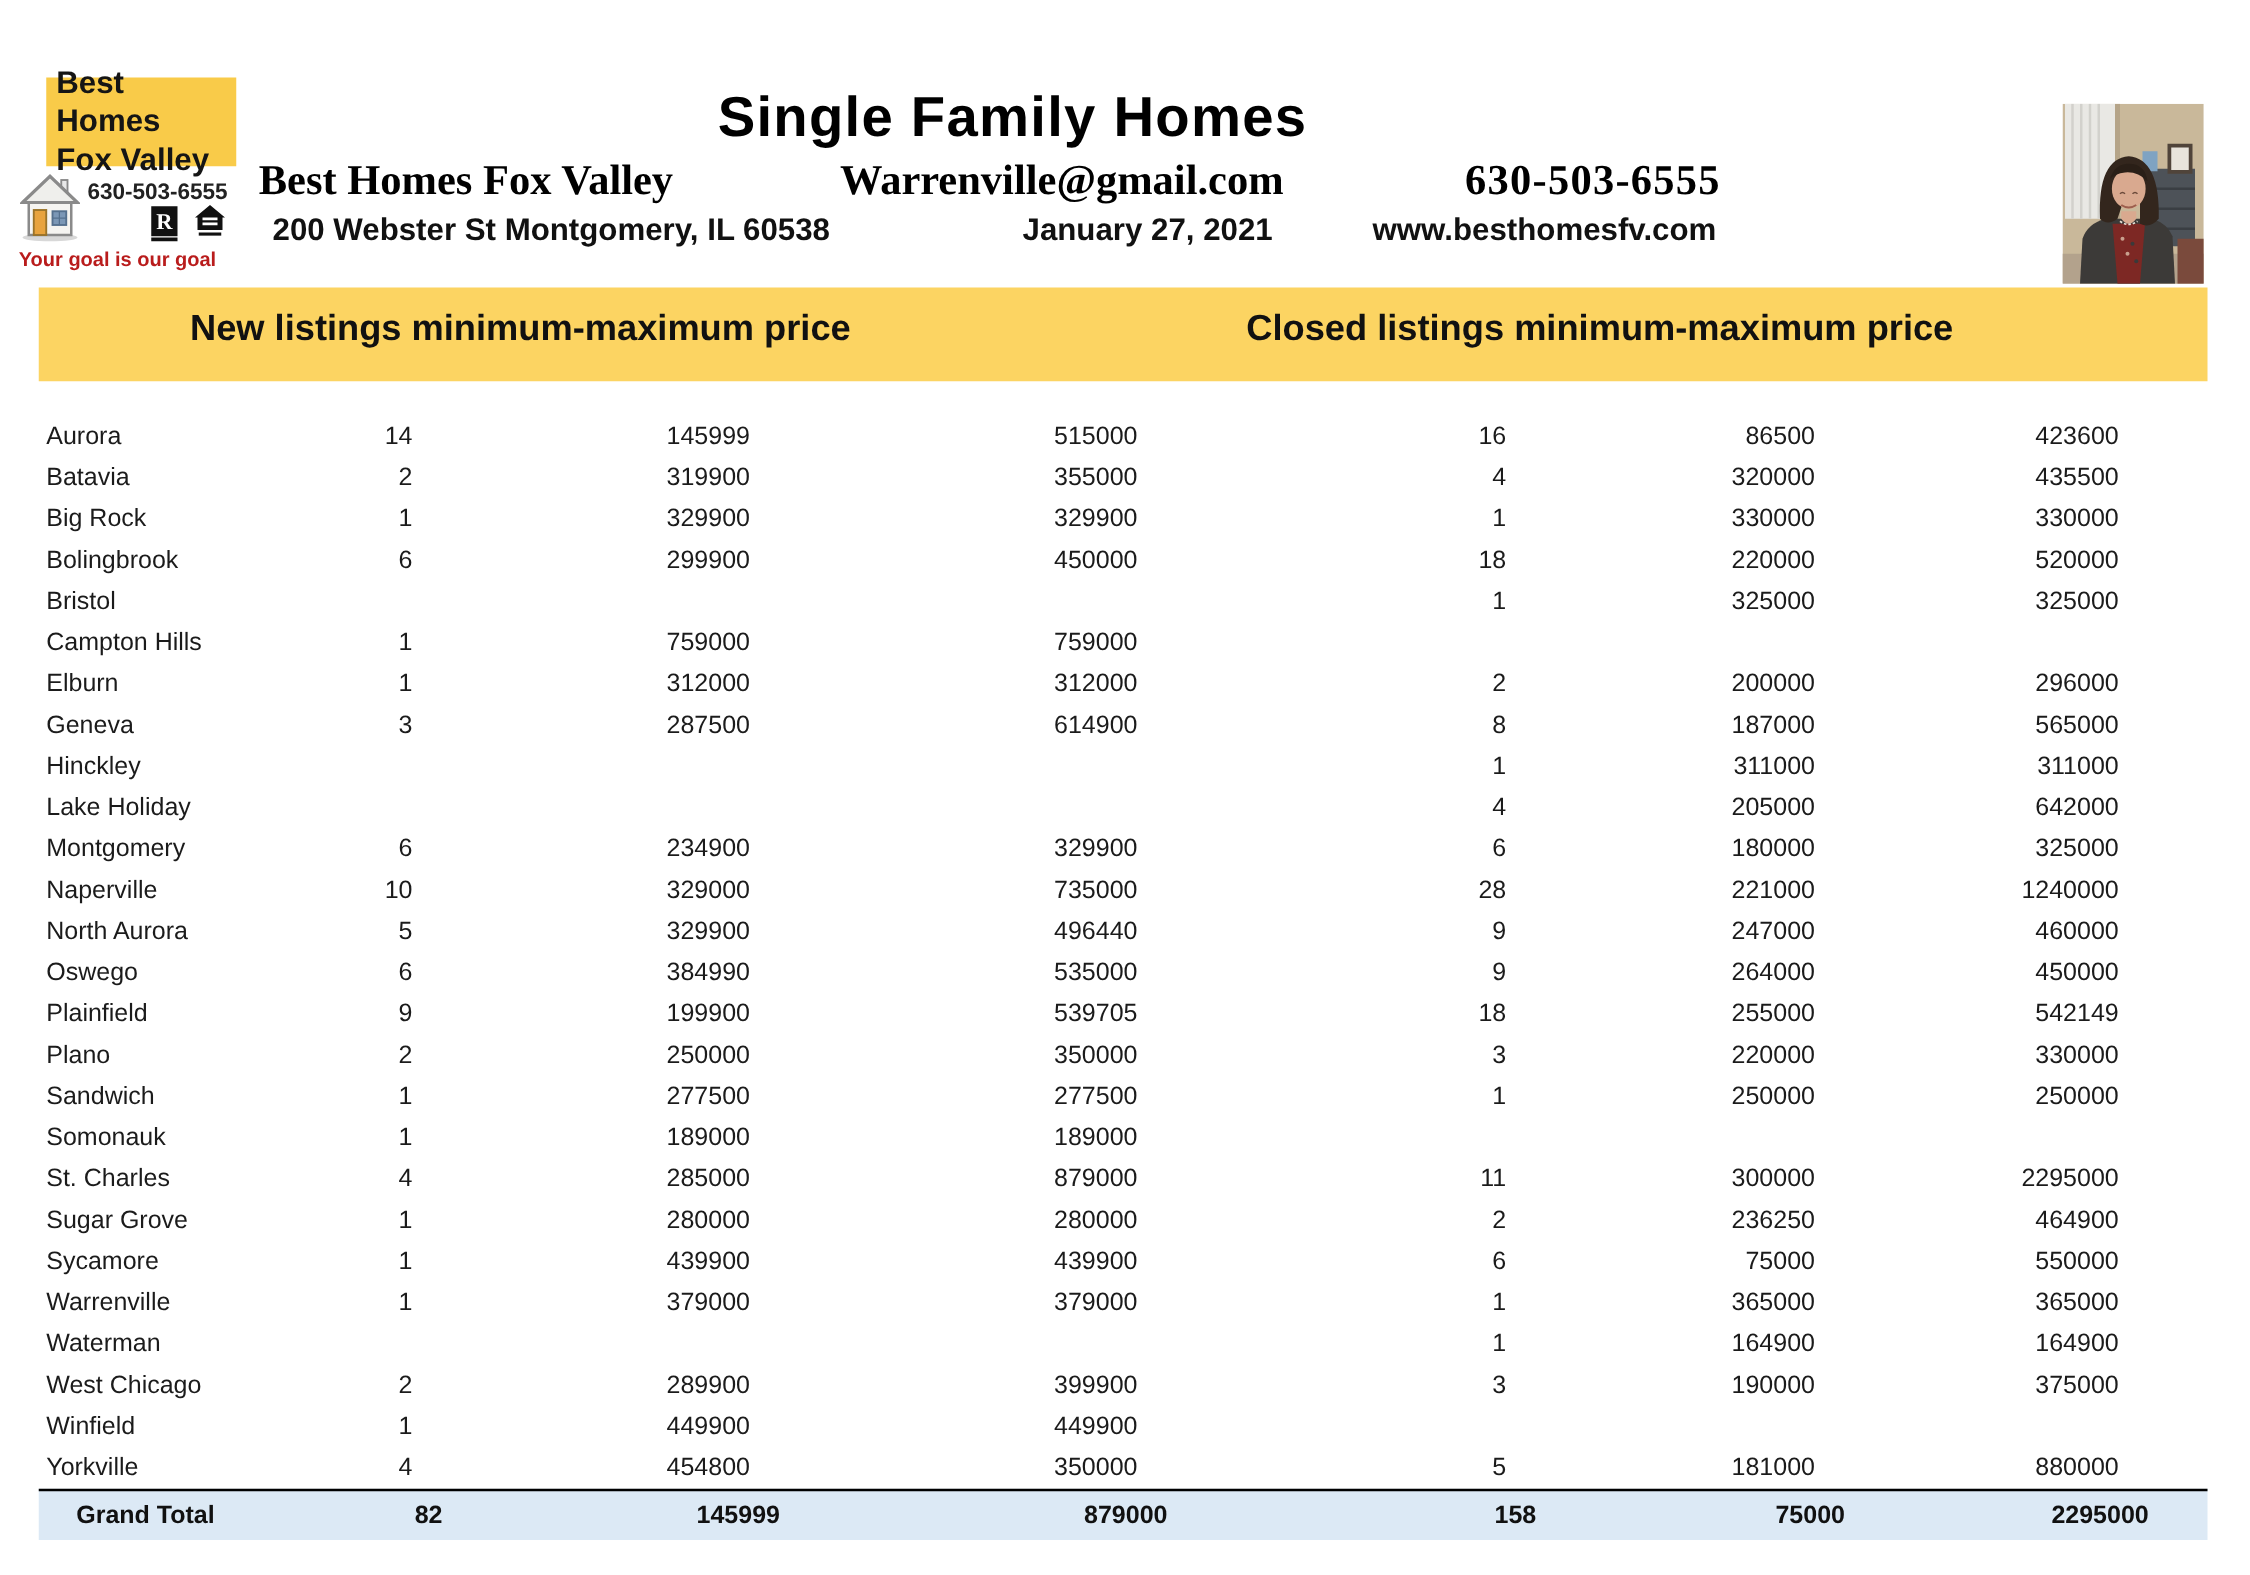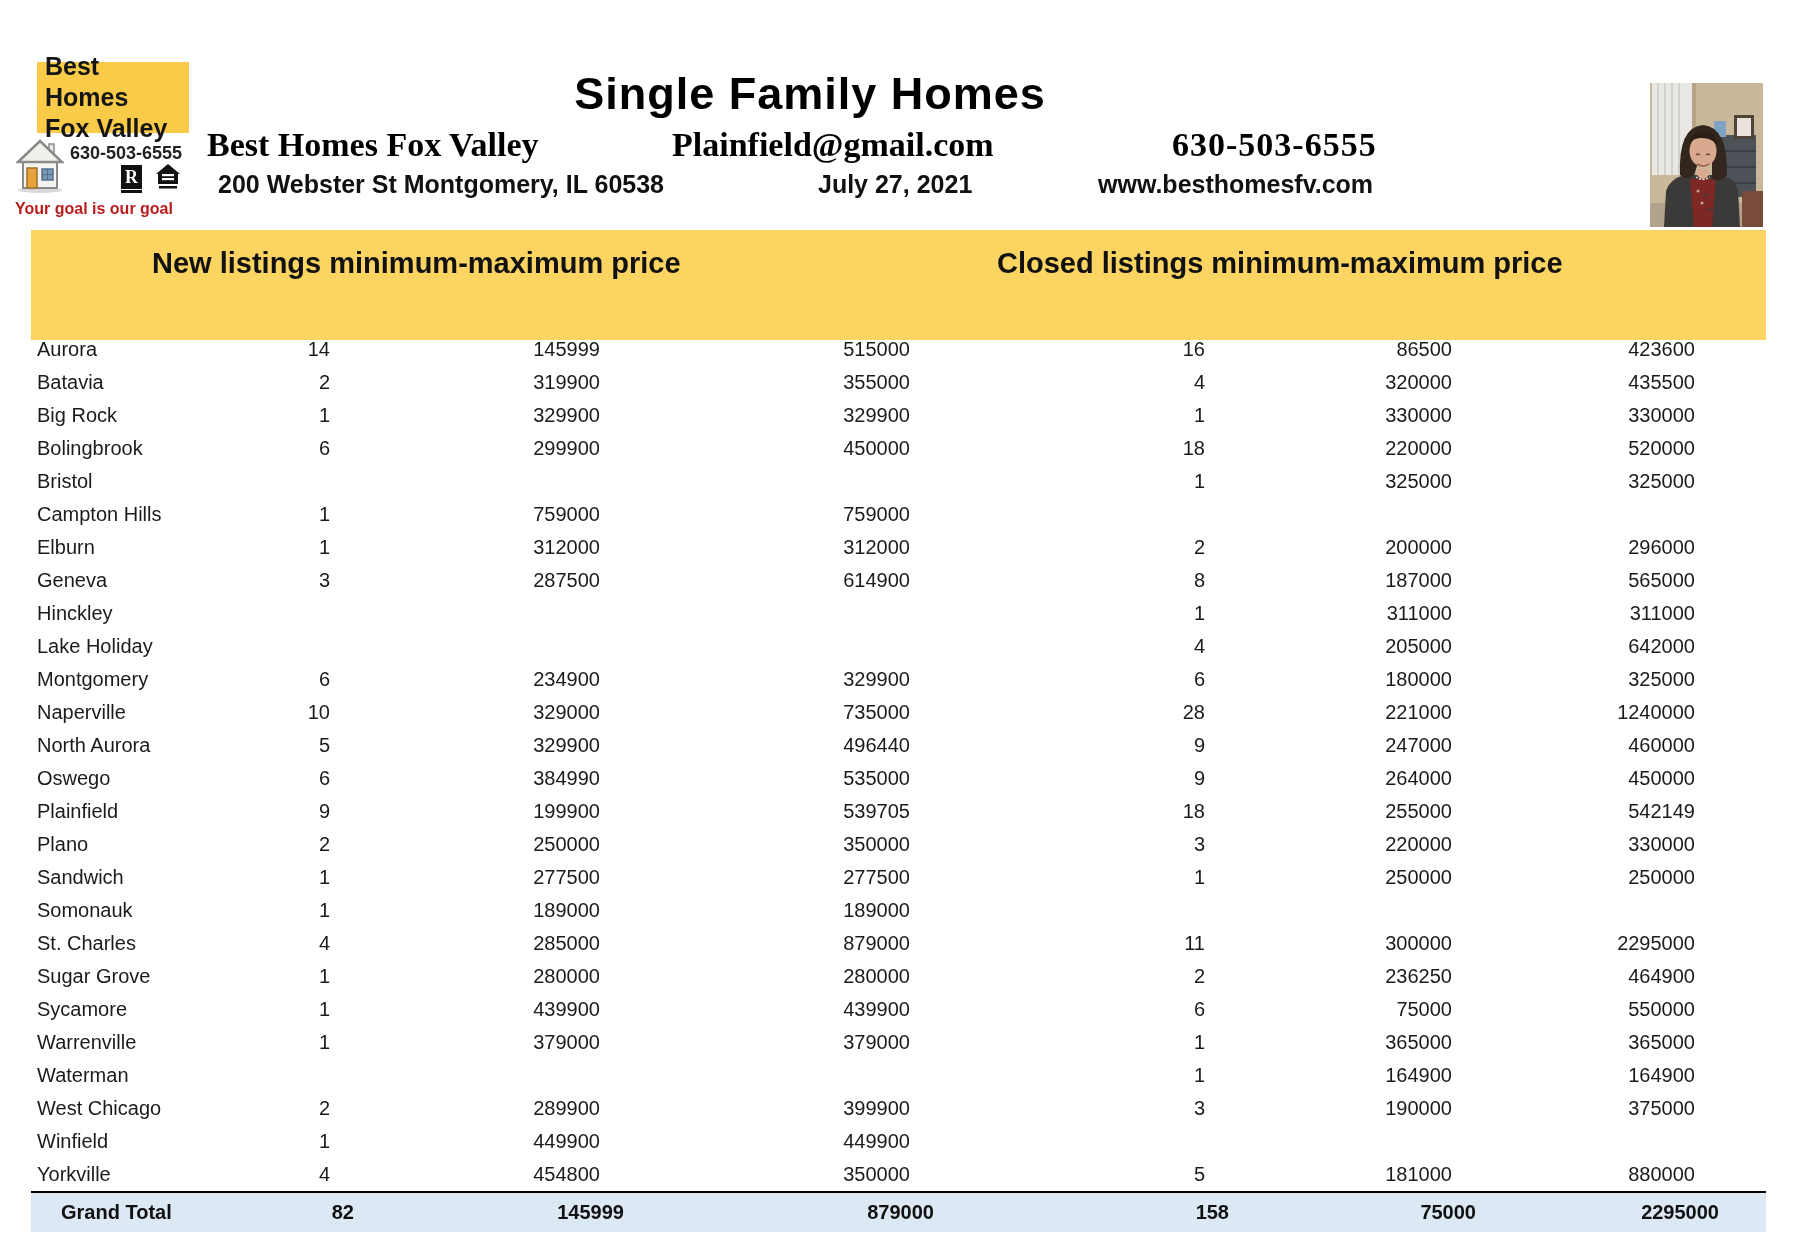--- a/index.html
+++ b/index.html
@@ -45,21 +45,21 @@
 
   .addr-line{position:absolute;left:0;top:170px;width:1800px;height:30px;
     font-size:25px;font-weight:bold;color:#111;}
   .addr{position:absolute;left:218px;top:0;}
   .date{position:absolute;left:818px;top:0;}
   .site{position:absolute;left:1098px;top:0;text-align:center;}
 
   .agent-photo{position:absolute;left:1650px;top:83px;width:113px;height:144px;overflow:hidden;}
 
   
-  .banner{position:absolute;left:31px;top:230px;width:1735px;height:110px;background:#fcd462;}
+  .banner{position:absolute;left:31px;top:230px;width:1735px;height:75px;background:#fcd462;}
   .banner .hdr{position:absolute;top:17px;font-size:29px;font-weight:bold;color:#111;}
   .hdr-new{left:121px;}
   .hdr-closed{left:966px;}
 
   
   .table{position:absolute;left:31px;top:333px;width:1735px;}
   .row{
     display:grid;
     grid-template-columns:244px 55px 270px 310px 295px 247px 243px 71px;
     height:33px;line-height:33px;font-size:20px;color:#1b1b1b;
@@ -101,27 +101,27 @@
     <rect x="6" y="10" width="12" height="2.2" fill="#fff"></rect>
     <rect x="6" y="14" width="12" height="2.2" fill="#fff"></rect>
     <rect x="3" y="22" width="18" height="2.5" fill="#111"></rect>
   </svg>
   <div class="tagline">Your goal is our goal</div>
 
   <div class="main-title">Single Family Homes</div>
 
   <div class="brand-line">
     <span class="brand-name">Best Homes Fox Valley</span>
-    <span class="brand-email">Plainfield@gmail.com</span>
+    <span class="brand-email">Warrenville@gmail.com</span>
     <span class="brand-phone">630-503-6555</span>
   </div>
 
   <div class="addr-line">
     <span class="addr">200 Webster St Montgomery, IL 60538</span>
-    <span class="date">July 27, 2021</span>
+    <span class="date">January 27, 2021</span>
     <span class="site">www.besthomesfv.com</span>
   </div>
 
   <svg class="agent-photo" viewBox="0 0 113 144" preserveAspectRatio="none">
     <rect x="0" y="0" width="113" height="144" fill="#c9b89a"></rect>
     <rect x="0" y="120" width="113" height="24" fill="#b3a28c"></rect>
     <rect x="2" y="0" width="40" height="92" fill="#e9e8e4"></rect>
     <line x1="8" y1="0" x2="8" y2="92" stroke="#d2d1cc" stroke-width="2"></line>
     <line x1="15" y1="0" x2="15" y2="92" stroke="#d2d1cc" stroke-width="2"></line>
     <line x1="22" y1="0" x2="22" y2="92" stroke="#d2d1cc" stroke-width="2"></line>

